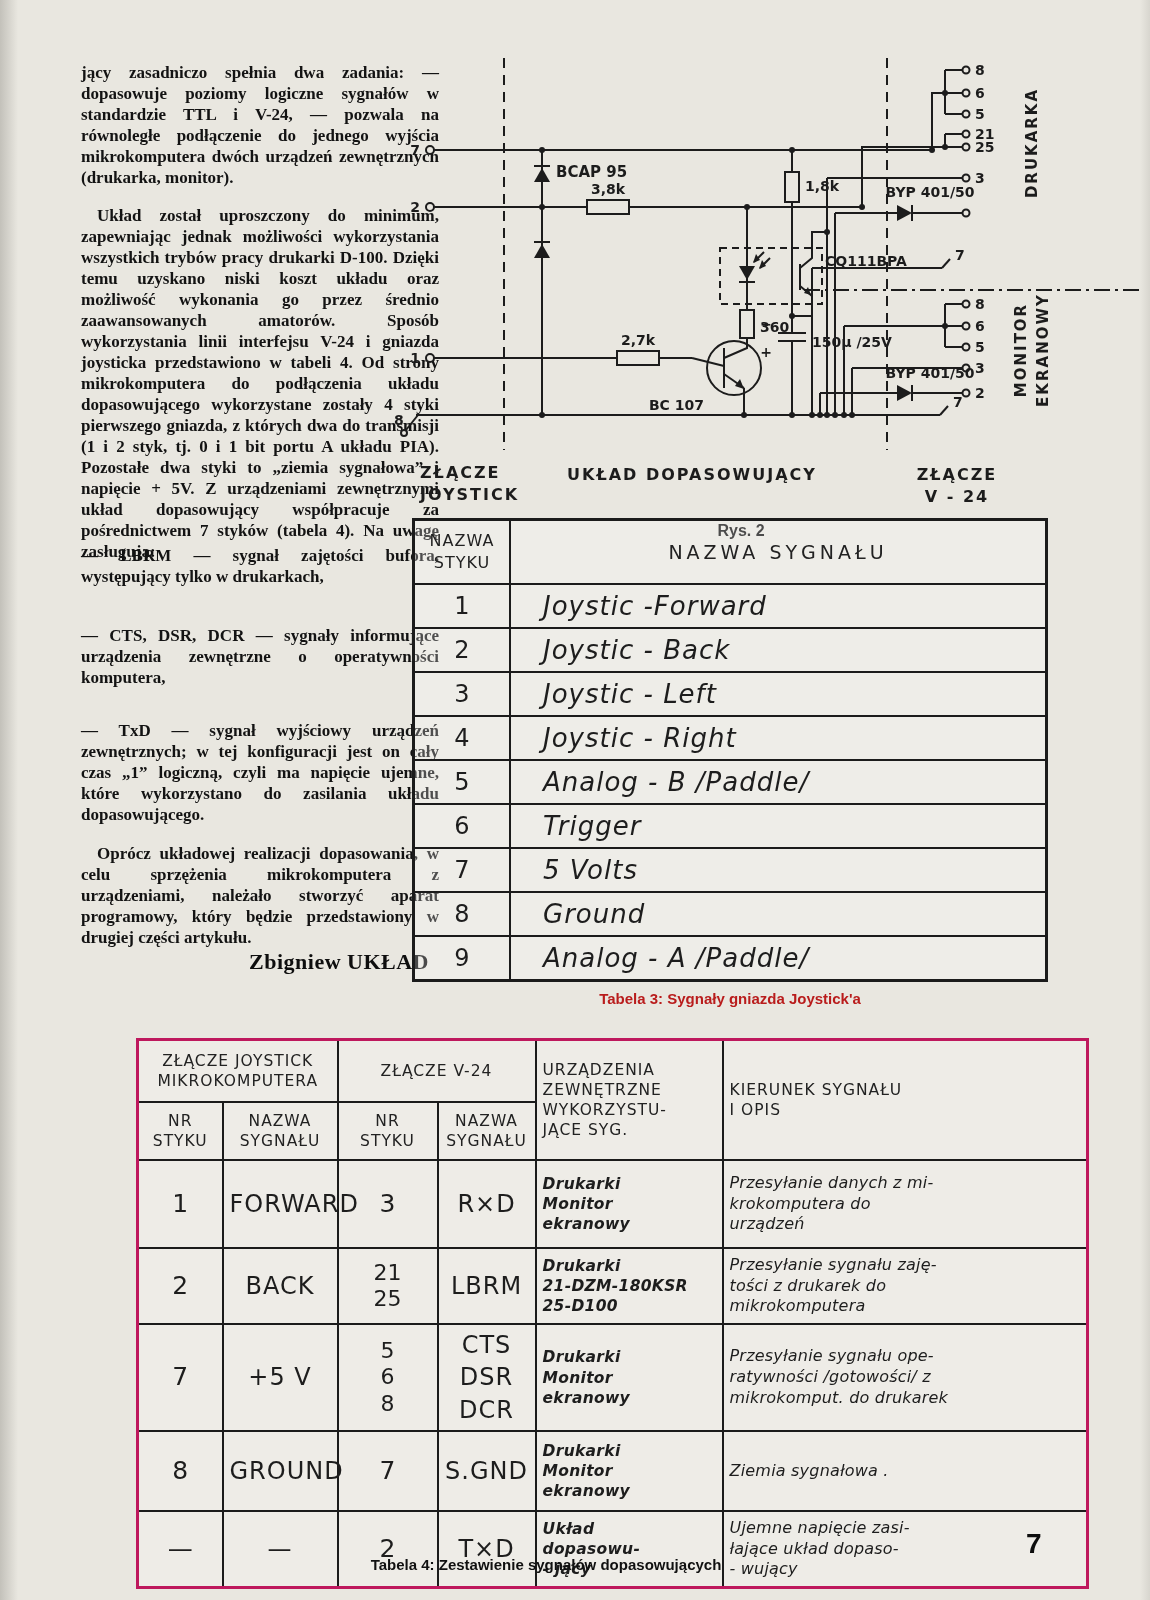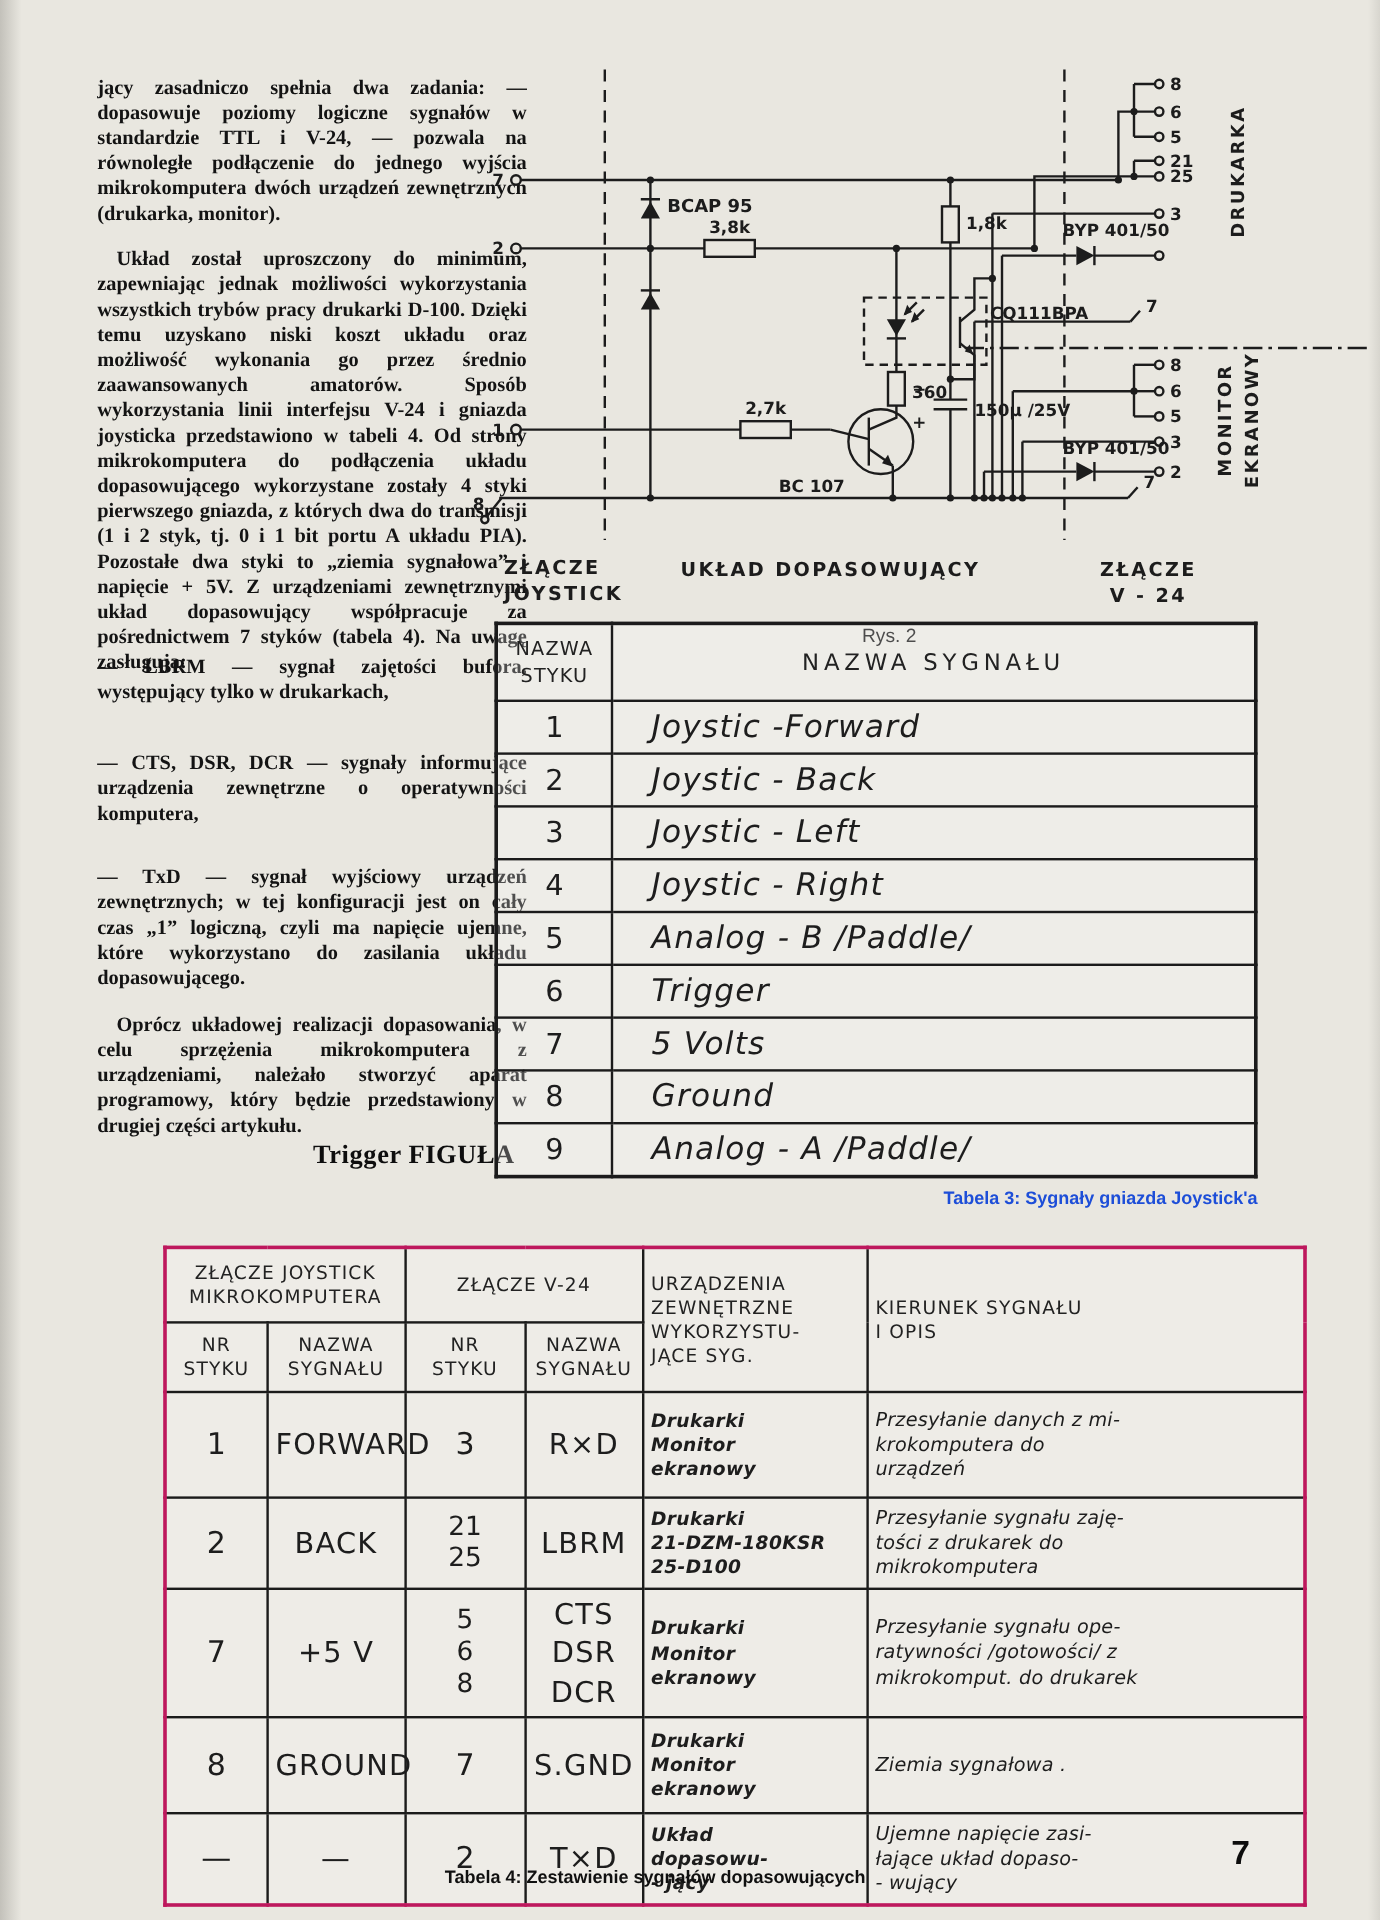--- a/index.html
+++ b/index.html
@@ -36,21 +36,21 @@
     font-family:"Liberation Serif",serif;font-weight:bold;font-size:22px;line-height:27px;
     letter-spacing:.5px;color:#0e0e0e;
   }
 
   
   .figure{position:absolute;left:392px;top:50px;width:758px;}
   .figure svg{display:block;}
   .fig-caption{
     width:758px;box-sizing:border-box;padding-right:60px;margin-top:2px;
     text-align:center;font-family:"Liberation Sans",sans-serif;
-    font-weight:normal;font-size:16px;color:#101010;
+    font-weight:bold;font-size:16px;color:#101010;
   }
 
   
   .hand{font-family:"DejaVu Sans",sans-serif;color:#1d1d1d;}
   .script{font-family:"DejaVu Sans",sans-serif;font-style:italic;color:#1d1d1d;}
   .pre{white-space:pre-line;}
 
   table{border-collapse:collapse;}
   .t3{
     position:absolute;left:412px;top:518px;width:636px;
@@ -60,22 +60,22 @@
   .t3 th{
     font-family:"DejaVu Sans",sans-serif;font-weight:500;color:#222;
     height:60px;
   }
   .t3 .h1{width:92px;font-size:16px;letter-spacing:1px;line-height:1.35;}
   .t3 .h2{font-size:19px;letter-spacing:4px;}
   .t3 td{height:40px;}
   .t3 .pin{width:92px;text-align:center;font-size:24px;}
   .t3 .sig{padding-left:32px;font-size:26px;letter-spacing:1px;}
   .t3-caption{
-    position:absolute;left:412px;top:990px;width:636px;text-align:right;
-    font-family:"Liberation Sans",sans-serif;font-weight:bold;font-size:15px;color:#1d4ed8;
+    position:absolute;left:412px;top:990px;width:636px;text-align:center;
+    font-family:"Liberation Sans",sans-serif;font-weight:bold;font-size:15px;color:#b91c1c;
   }
 
   .t4{
     position:absolute;left:136px;top:1038px;width:950px;
     border:3px solid #be185d;table-layout:fixed;background:rgba(255,255,255,.22);
   }
   .t4 th,.t4 td{border:2.5px solid #1b1b1b;vertical-align:middle;}
   .t4 th{
     font-family:"DejaVu Sans",sans-serif;font-weight:500;color:#222;
     font-size:15.5px;letter-spacing:1px;line-height:1.3;text-align:left;
@@ -124,21 +124,21 @@
 <div class="page">
 
   <div class="body-col">
     <p class="p1">jący zasadniczo spełnia dwa zadania: — dopasowuje poziomy logiczne sygnałów w standardzie TTL i V-24, — pozwala na równoległe podłączenie do jednego wyjścia mikrokomputera dwóch urządzeń zewnętrznych (drukarka, monitor).</p>
     <p class="p2">Układ został uproszczony do minimum, zapewniając jednak możliwości wykorzystania wszystkich trybów pracy drukarki D-100. Dzięki temu uzyskano niski koszt układu oraz możliwość wykonania go przez średnio zaawansowanych amatorów. Sposób wykorzystania linii interfejsu V-24 i gniazda joysticka przedstawiono w tabeli 4. Od strony mikrokomputera do podłączenia układu dopasowującego wykorzystane zostały 4 styki pierwszego gniazda, z których dwa do transmisji (1 i 2 styk, tj. 0 i 1 bit portu A układu PIA). Pozostałe dwa styki to „ziemia sygnałowa” i napięcie + 5V. Z urządzeniami zewnętrznymi układ dopasowujący współpracuje za pośrednictwem 7 styków (tabela 4). Na uwagę zasługują:</p>
     <p class="p3">— LBRM — sygnał zajętości bufora, występujący tylko w drukarkach,</p>
     <p class="p4">— CTS, DSR, DCR — sygnały informujące urządzenia zewnętrzne o operatywności komputera,</p>
     <p class="p5">— TxD — sygnał wyjściowy urządzeń zewnętrznych; w tej konfiguracji jest on cały czas „1” logiczną, czyli ma napięcie ujemne, które wykorzystano do zasilania układu dopasowującego.</p>
     <p class="p6">Oprócz układowej realizacji dopasowania, w celu sprzężenia mikrokomputera z urządzeniami, należało stworzyć aparat programowy, który będzie przedstawiony w drugiej części artykułu.</p>
     <div class="authors">
-      <div>Trigger FIGUŁA</div>
+      <div>Zbigniew UKŁAD</div>
     </div>
   </div>
 
   <div class="figure">
     <svg class="ckt" viewBox="0 0 758 470" width="758" height="470">
 
       <g>
         <line class="dashv" x1="112" y1="8" x2="112" y2="400"></line>
         <line class="dashv" x1="495" y1="8" x2="495" y2="400"></line>
         <line class="dashdot" x1="412" y1="240" x2="750" y2="240"></line>

